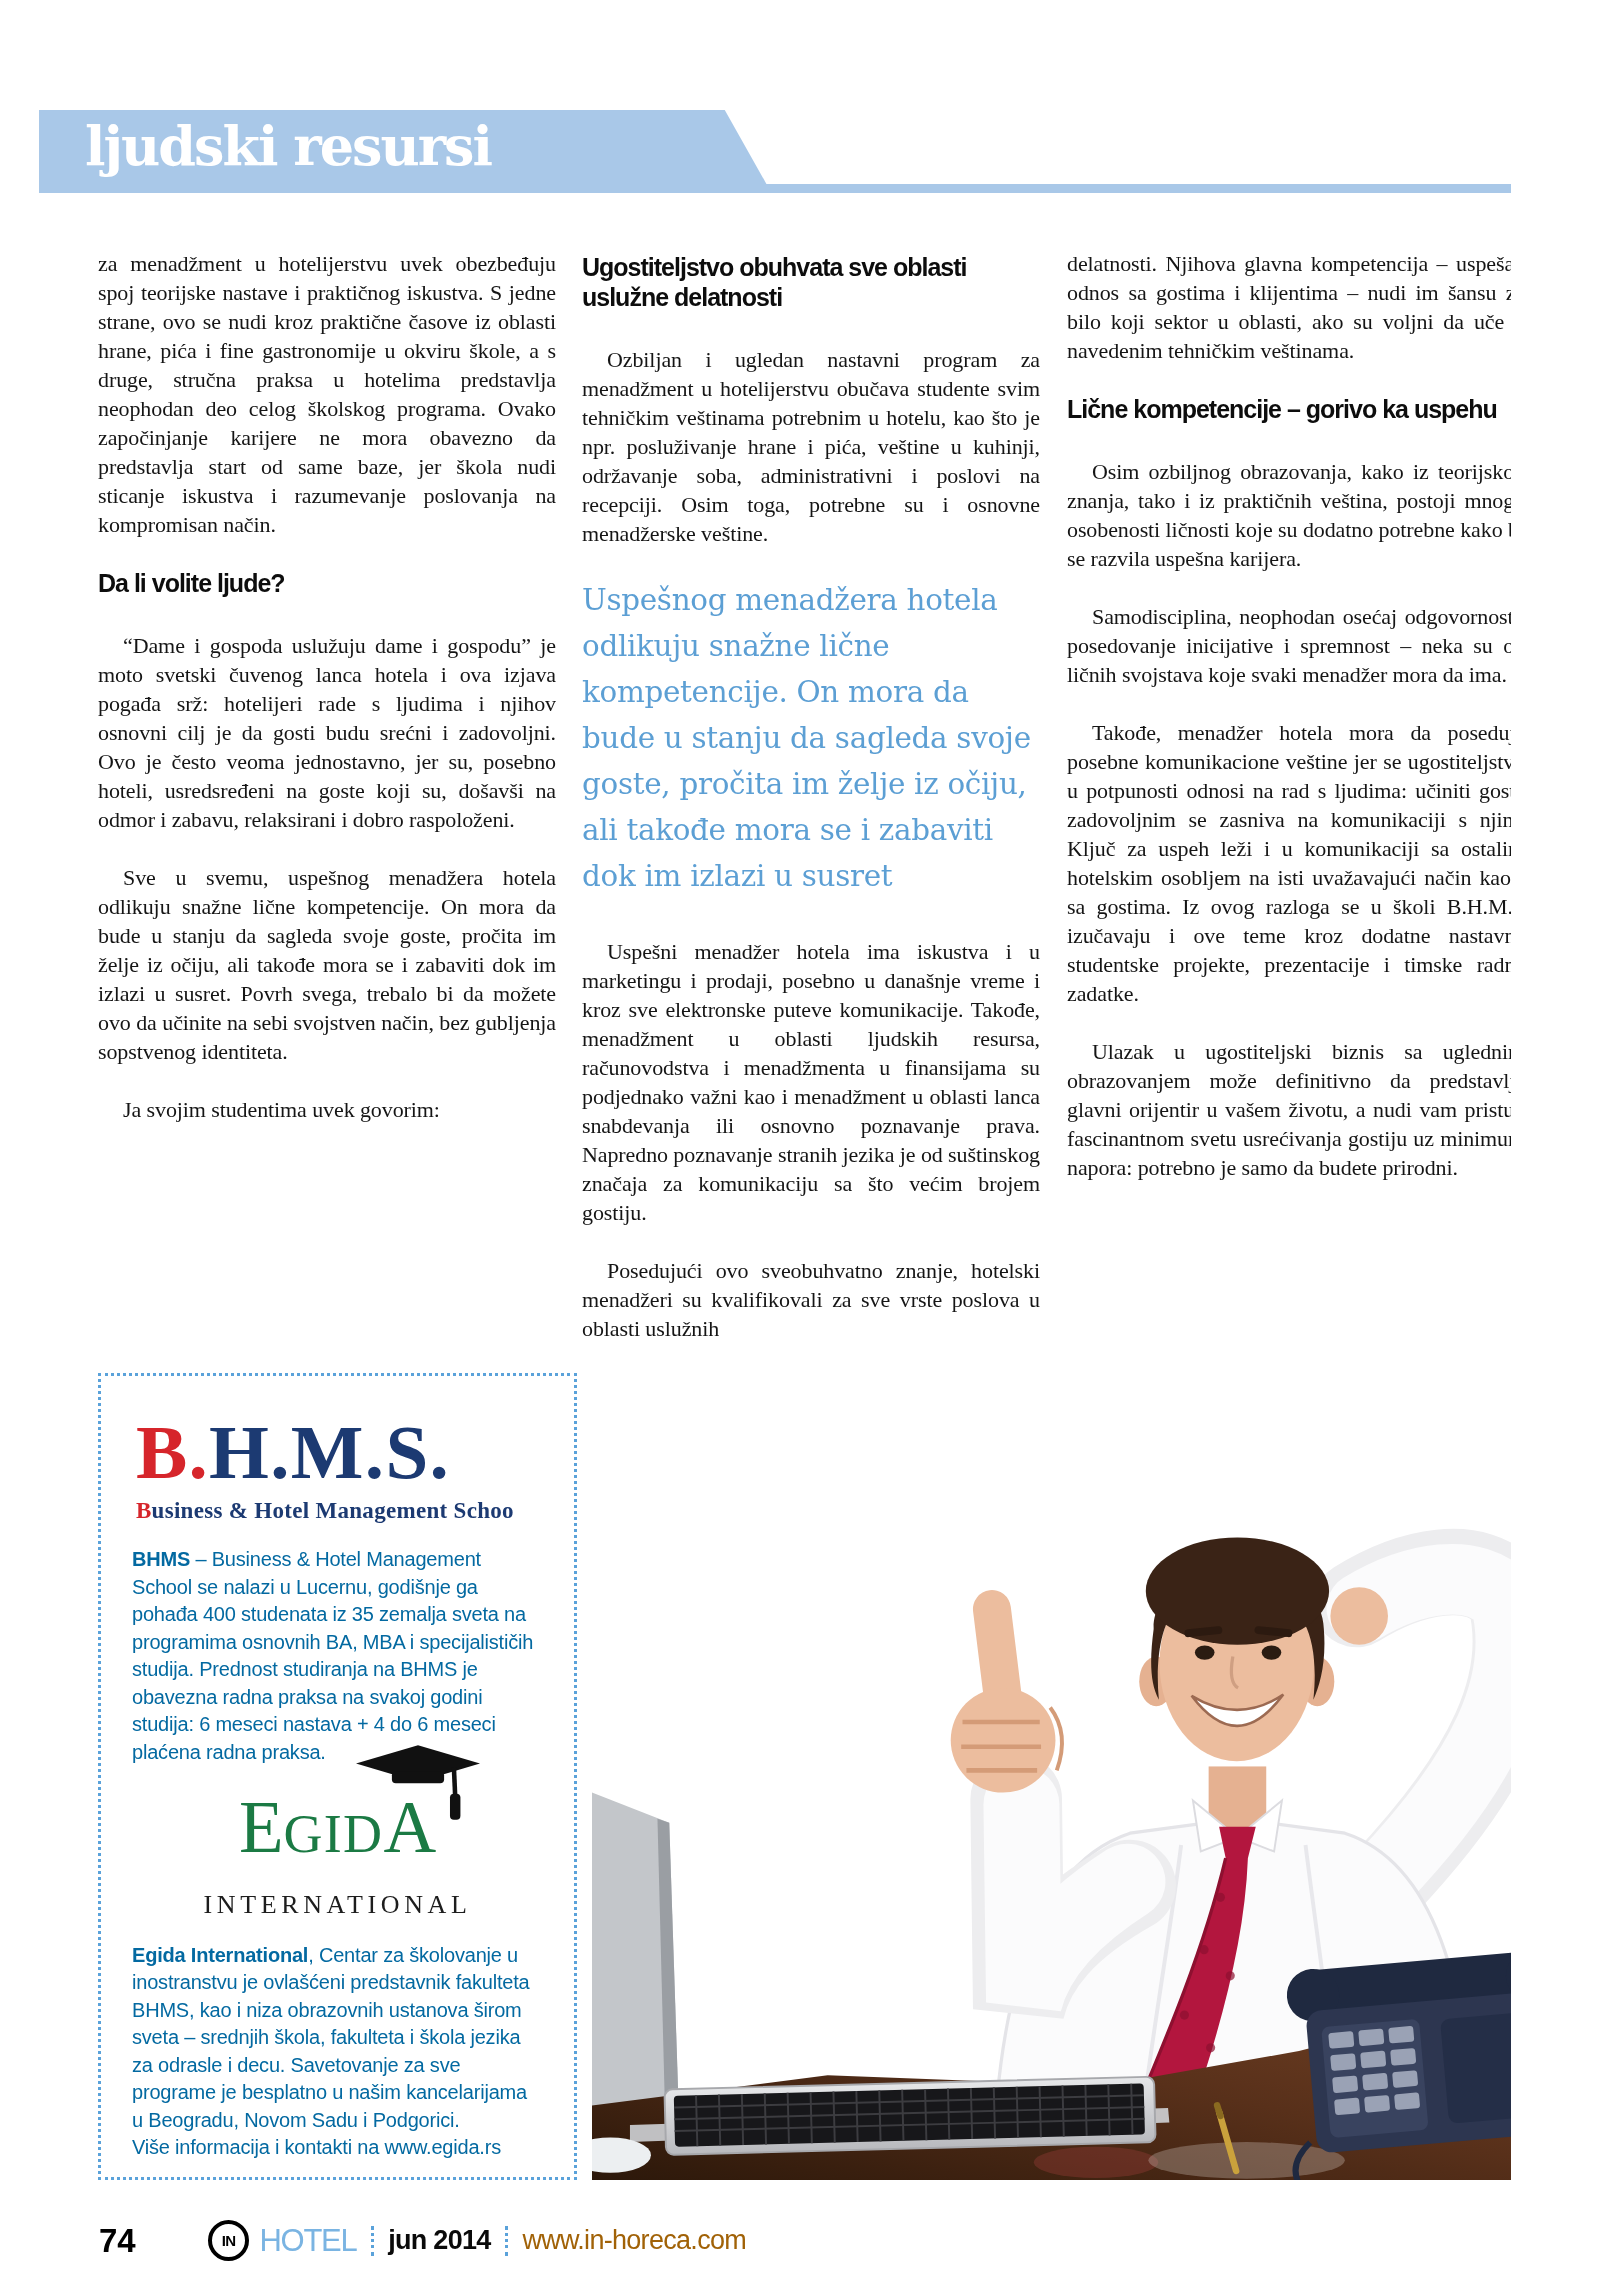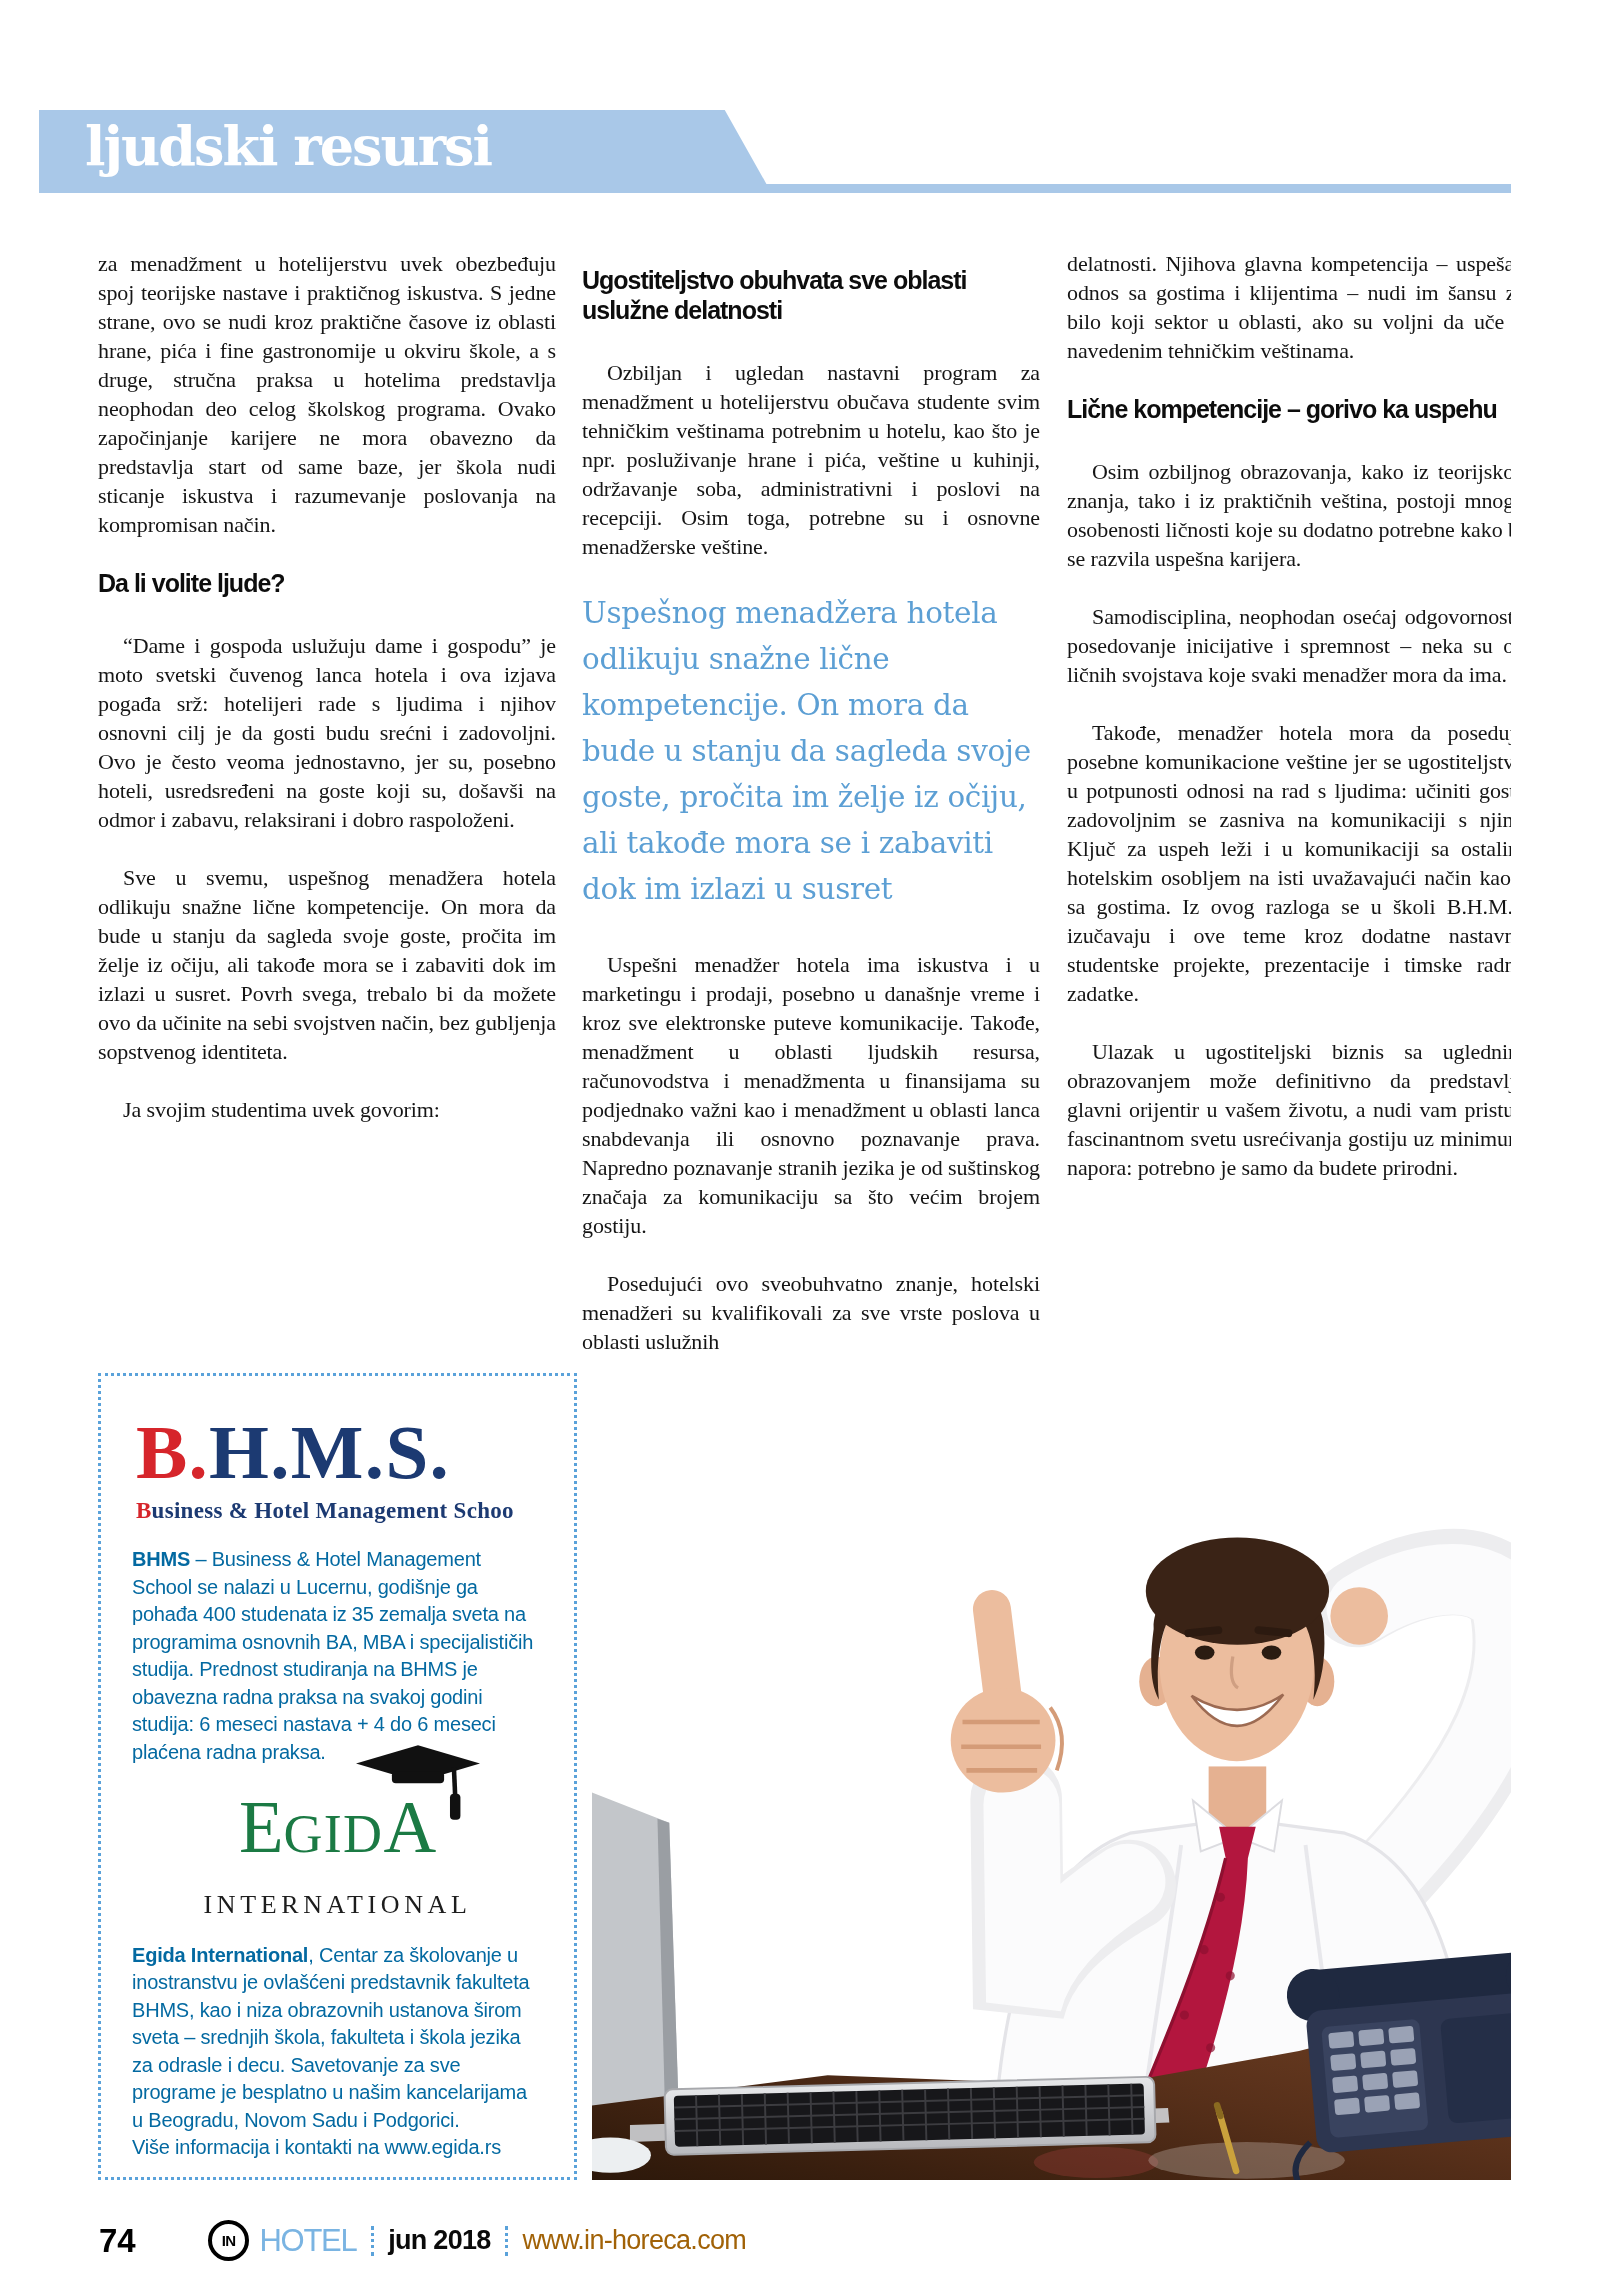--- a/index.html
+++ b/index.html
@@ -74,21 +74,21 @@
 
   <div class="col col-1">
     <p class="noindent">za menadžment u hotelijerstvu uvek obezbeđuju spoj teorijske nastave i praktičnog iskustva. S jedne strane, ovo se nudi kroz praktične časove iz oblasti hrane, pića i fine gastronomije u okviru škole, a s druge, stručna praksa u hotelima predstavlja neophodan deo celog školskog programa. Ovako započinjanje karijere ne mora obavezno da predstavlja start od same baze, jer škola nudi sticanje iskustva i razumevanje poslovanja na kompromisan način.</p>
     <h3 class="subhead">Da li volite ljude?</h3>
     <p class="indent">“Dame i gospoda uslužuju dame i gospodu” je moto svetski čuvenog lanca hotela i ova izjava pogađa srž: hotelijeri rade s ljudima i njihov osnovni cilj je da gosti budu srećni i zadovoljni. Ovo je često veoma jednostavno, jer su, posebno hoteli, usredsređeni na goste koji su, došavši na odmor i zabavu, relaksirani i dobro raspoloženi.</p>
     <p class="indent">Sve u svemu, uspešnog menadžera hotela odlikuju snažne lične kompetencije. On mora da bude u stanju da sagleda svoje goste, pročita im želje iz očiju, ali takođe mora se i zabaviti dok im izlazi u susret. Povrh svega, trebalo bi da možete ovo da učinite na sebi svojstven način, bez gubljenja sopstvenog identiteta.</p>
     <p class="indent tight">Ja svojim studentima uvek govorim:</p>
   </div>
 
   <div class="col col-2">
-    <h3 class="subhead" style="margin-top:16px;">Ugostiteljstvo obuhvata sve oblasti uslužne delatnosti</h3>
+    <h3 class="subhead" style="margin-top:3px;">Ugostiteljstvo obuhvata sve oblasti uslužne delatnosti</h3>
     <p class="indent">Ozbiljan i ugledan nastavni program za menadžment u hotelijerstvu obučava studente svim tehničkim veštinama potrebnim u hotelu, kao što je npr. posluživanje hrane i pića, veštine u kuhinji, održavanje soba, administrativni i poslovi na recepciji. Osim toga, potrebne su i osnovne menadžerske veštine.</p>
     <div class="pullquote">Uspešnog menadžera hotela odlikuju snažne lične kompetencije. On mora da bude u stanju da sagleda svoje goste, pročita im želje iz očiju, ali takođe mora se i zabaviti dok im izlazi u susret</div>
     <p class="indent">Uspešni menadžer hotela ima iskustva i u marketingu i prodaji, posebno u današnje vreme i kroz sve elektronske puteve komunikacije. Takođe, menadžment u oblasti ljudskih resursa, računovodstva i menadžmenta u finansijama su podjednako važni kao i menadžment u oblasti lanca snabdevanja ili osnovno poznavanje prava. Napredno poznavanje stranih jezika je od suštinskog značaja za komunikaciju sa što većim brojem gostiju.</p>
     <p class="indent">Posedujući ovo sveobuhvatno znanje, hotelski menadžeri su kvalifikovali za sve vrste poslova u oblasti uslužnih</p>
   </div>
 
   <div class="col col-3">
     <p class="noindent">delatnosti. Njihova glavna kompetencija – uspešan odnos sa gostima i klijentima – nudi im šansu za bilo koji sektor u oblasti, ako su voljni da uče o navedenim tehničkim veštinama.</p>
     <h3 class="subhead">Lične kompetencije – gorivo ka uspehu</h3>
     <p class="indent">Osim ozbiljnog obrazovanja, kako iz teorijskog znanja, tako i iz praktičnih veština, postoji mnogo osobenosti ličnosti koje su dodatno potrebne kako bi se razvila uspešna karijera.</p>
@@ -269,19 +269,19 @@
     </svg>
   </div>
 
   <div class="folio">74</div>
   <div class="footer-brand">
     <div class="in-circle">
         <span>IN</span>
       </div>
     <div class="hotel-word">HOTEL</div>
     <div class="dot-sep"></div>
-    <div class="issue">jun 2018</div>
+    <div class="issue">jun 2014</div>
     <div class="dot-sep"></div>
     <div class="site">www.in-horeca.com</div>
   </div>
 
 </div>
 
 
 </body></html>

